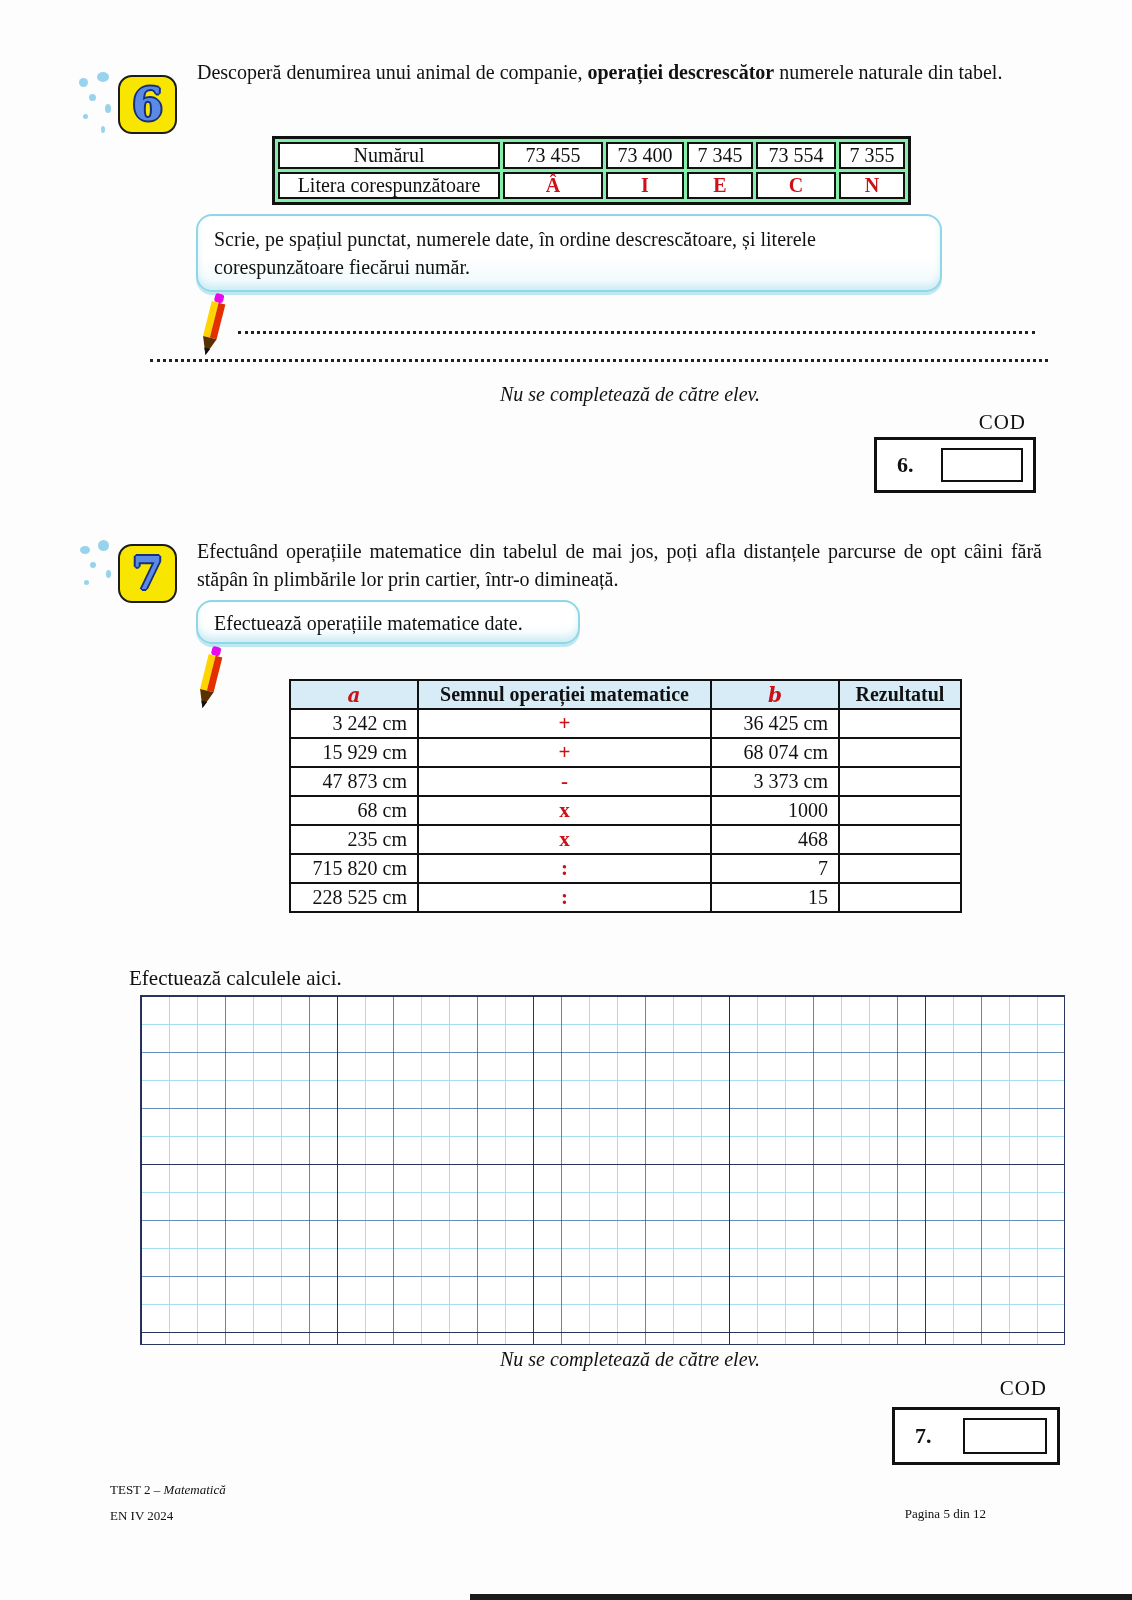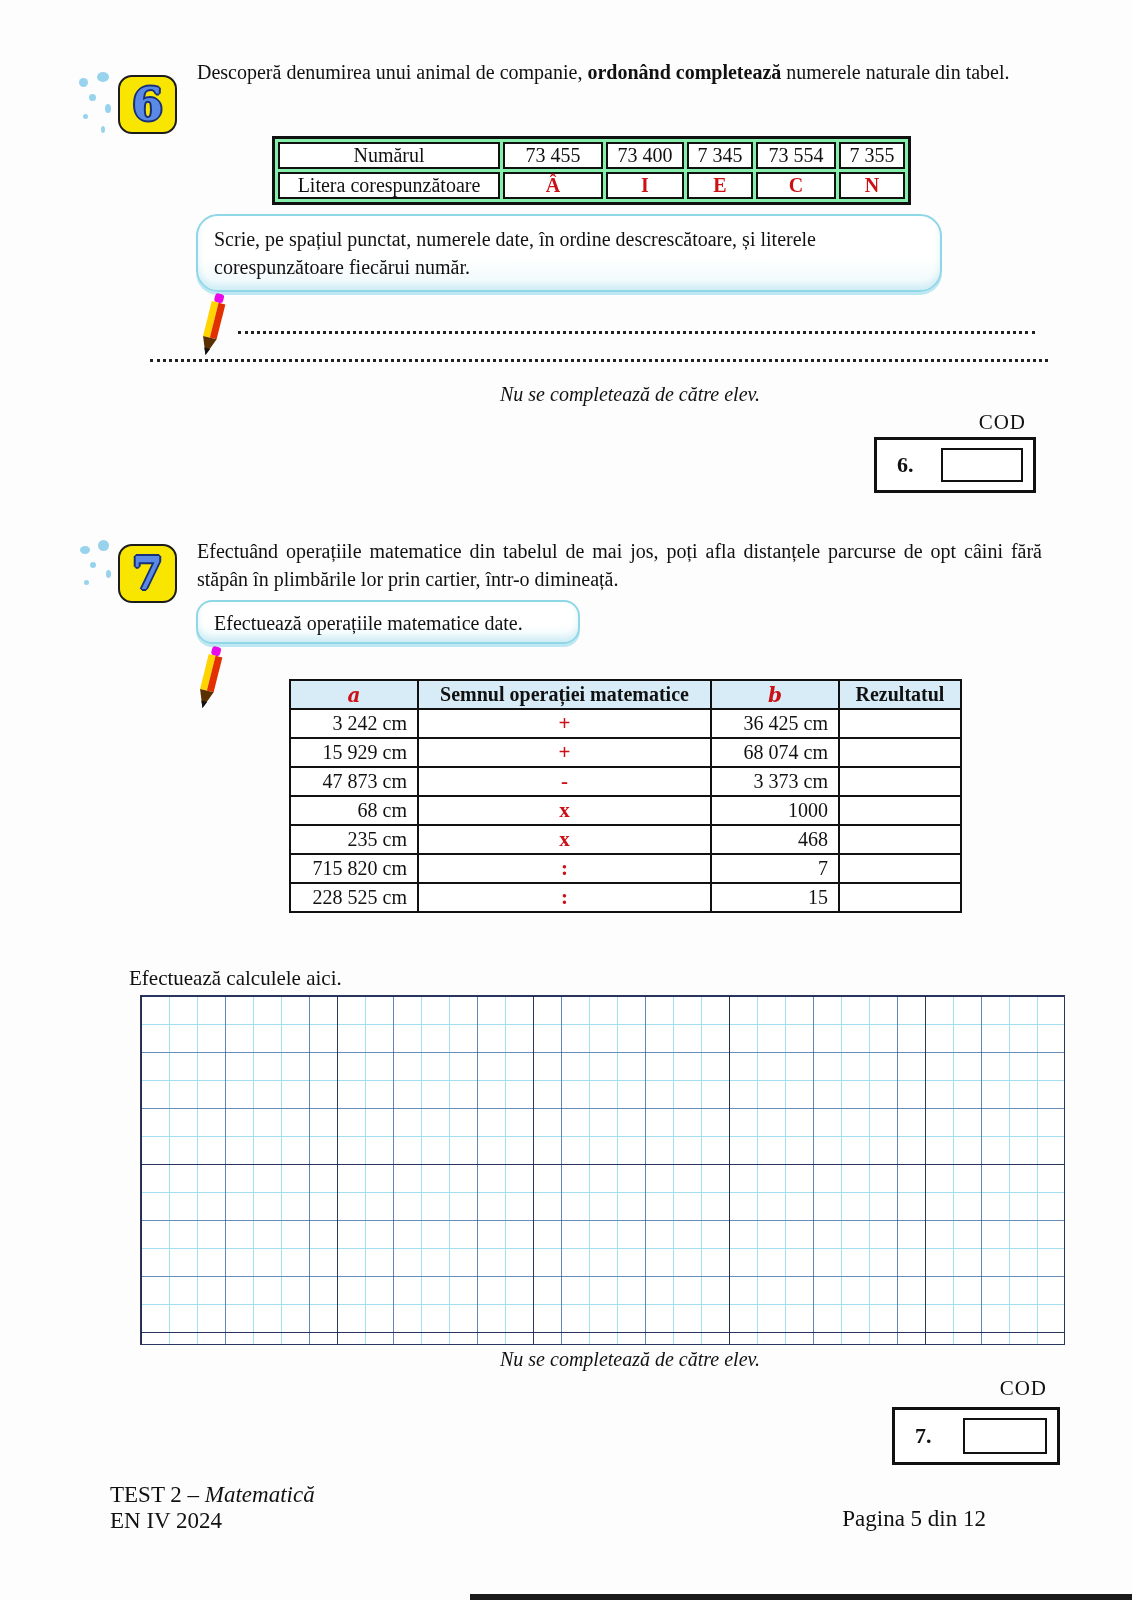--- a/index.html
+++ b/index.html
@@ -86,42 +86,42 @@
     background-image:
       linear-gradient(to right, rgba(25,30,60,.85) 1px, transparent 1px),
       linear-gradient(to bottom, rgba(25,30,70,.8) 1px, transparent 1px),
       linear-gradient(to right, rgba(45,60,130,.55) 1px, transparent 1px),
       linear-gradient(to bottom, rgba(45,60,130,.5) 1px, transparent 1px),
       linear-gradient(to right, #a3dff0 1px, transparent 1px),
       linear-gradient(to bottom, #a3dff0 1px, transparent 1px);
     background-size: 196px 100%, 100% 168px, 84px 100%, 100% 56px, 28px 28px, 28px 28px;
   }
 
-  .footer-line { position: absolute; font-size: 23px; }
+  .footer-line { position: absolute; font-size: 13px; }
   .scan-edge { position: absolute; background: #1a1a1a; }
 </style>
 </head>
 <body>
 
 <div class="page">
 
   <div class="splash" style="left:75px; top:70px; width:45px; height:70px;">
     <i style="left:4px; top:8px; width:9px; height:9px;"></i>
     <i style="left:22px; top:2px; width:12px; height:10px;"></i>
     <i style="left:14px; top:24px; width:7px; height:7px;"></i>
     <i style="left:30px; top:34px; width:6px; height:9px;"></i>
     <i style="left:8px; top:44px; width:5px; height:5px;"></i>
     <i style="left:26px; top:56px; width:4px; height:7px;"></i>
   </div>
   <div class="badge" style="left:118px; top:75px;">
     <span class="num">6</span>
   </div>
 
   <div class="para" style="left:197px; top:58px; width:843px;">
-    <span>Descoperă denumirea unui animal de companie, </span><b>ordonând completează</b><span> numerele naturale din tabel.</span>
+    <span>Descoperă denumirea unui animal de companie, </span><b>operației descrescător</b><span> numerele naturale din tabel.</span>
   </div>
 
   <table class="t6">
     <tbody>
         <tr>
       <td class="lbl">Numărul</td>
       <td style="width:100px">73 455</td>
       <td style="width:78px">73 400</td>
       <td style="width:66px">7 345</td>
       <td style="width:80px">73 554</td>
@@ -131,21 +131,21 @@
       <td class="lbl">Litera corespunzătoare</td>
       <td class="red">Â</td>
       <td class="red">I</td>
       <td class="red">E</td>
       <td class="red">C</td>
       <td class="red">N</td>
     </tr>
   </tbody>
     </table>
 
-  <div class="instr" style="left:196px; top:214px; width:746px; height:78px;border-radius:22px;">
+  <div class="instr" style="left:196px; top:214px; width:746px; height:78px;">
     <span>Scrie, pe spațiul punctat, numerele date, în ordine descrescătoare, și literele corespunzătoare fiecărui număr.</span>
   </div>
 
   <svg class="pencil" style="left:193px; top:292px; transform:rotate(14deg);" width="40" height="66" viewBox="0 0 40 66">
     <rect x="15" y="1" width="9" height="9" rx="3" fill="#e80ae8"></rect>
     <rect x="13" y="10" width="7" height="36" fill="#ffd400"></rect>
     <rect x="20" y="10" width="7" height="36" fill="#e23000"></rect>
     <polygon points="13,46 27,46 20,64" fill="#5a3000"></polygon>
     <polygon points="17,57 23,57 20,64" fill="#111"></polygon>
   </svg>

